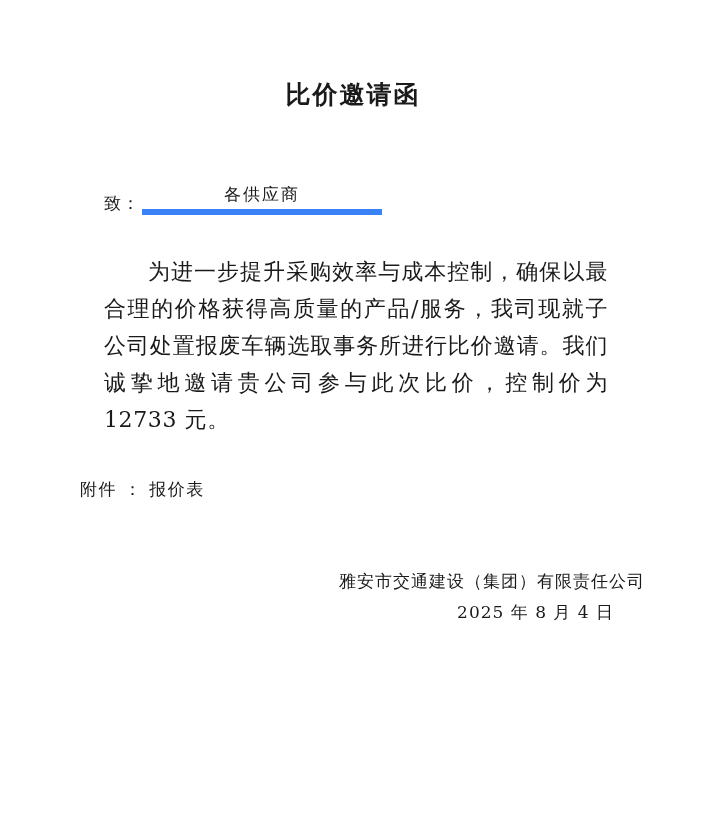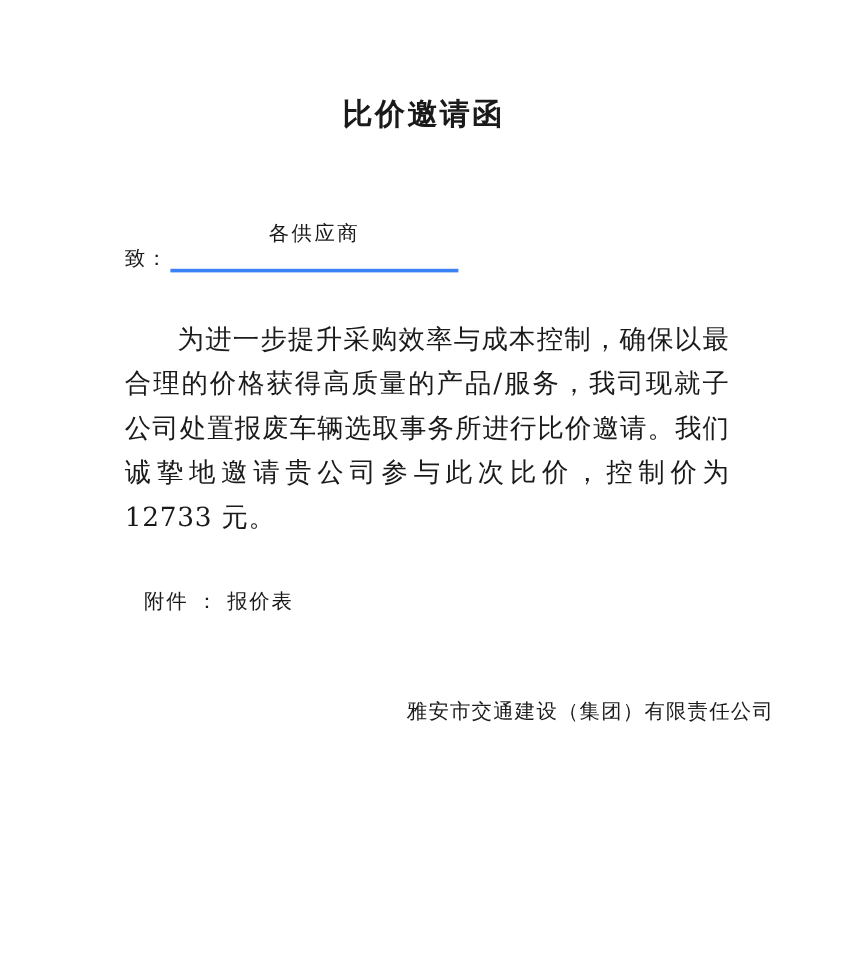--- a/index.html
+++ b/index.html
@@ -37,38 +37,38 @@
     font-size: 17px;
   }
   .recipient-label {
     font-size: 17px;
     letter-spacing: 1px;
     white-space: nowrap;
   }
   .recipient-value {
     display: inline-block;
     width: 240px;
-    border-bottom: 3px solid #3b82f6;
+    border-bottom: 6px solid #3b82f6;
     text-align: center;
     font-size: 17px;
     letter-spacing: 2px;
-    padding-bottom: 18px;
+    padding-bottom: 3px;
     margin-left: 2px;
   }
   .body-text {
     margin: 38px 98px 0 104px;
     font-size: 22px;
     line-height: 37px;
     text-align: justify;
     text-justify: inter-ideograph;
     text-indent: 2em;
     letter-spacing: 0.6px;
   }
   .attachment {
-    margin: 40px 0 0 120px;
+    margin: 40px 0 0 80px;
     font-size: 17px;
     letter-spacing: 1.5px;
   }
   .signature {
     margin-top: 60px;
     padding-right: 61px;
     text-align: right;
     font-size: 17px;
     letter-spacing: 1px;
     line-height: 40px;
@@ -91,14 +91,15 @@
     <span class="recipient-label">致：</span>
     <span class="recipient-value">各供应商</span>
   </div>
 
   <p class="body-text">为进一步提升采购效率与成本控制，确保以最合理的价格获得高质量的产品/服务，我司现就子公司处置报废车辆选取事务所进行比价邀请。我们诚挚地邀请贵公司参与此次比价，控制价为 12733 元。</p>
 
   <div class="attachment">附件 ： 报价表</div>
 
   <div class="signature">雅安市交通建设（集团）有限责任公司</div>
 
+  <div class="sign-date">2025 年 8 月 4 日</div>
 
 </div>
 
 </body></html>

